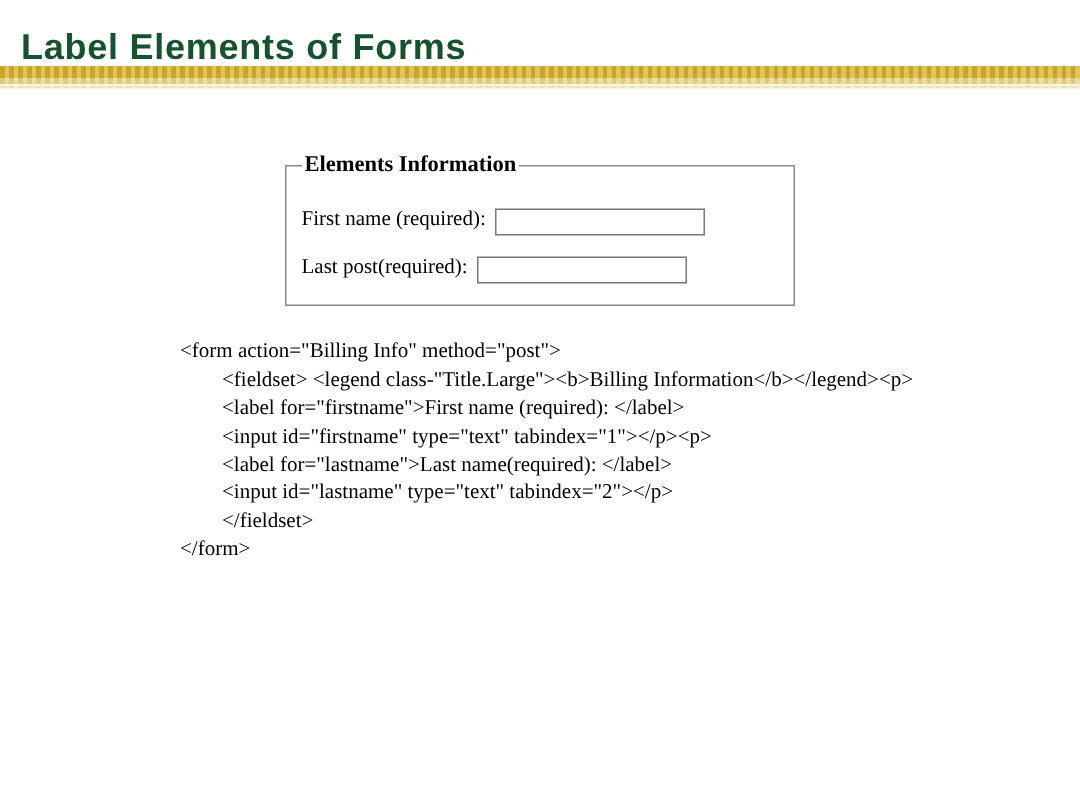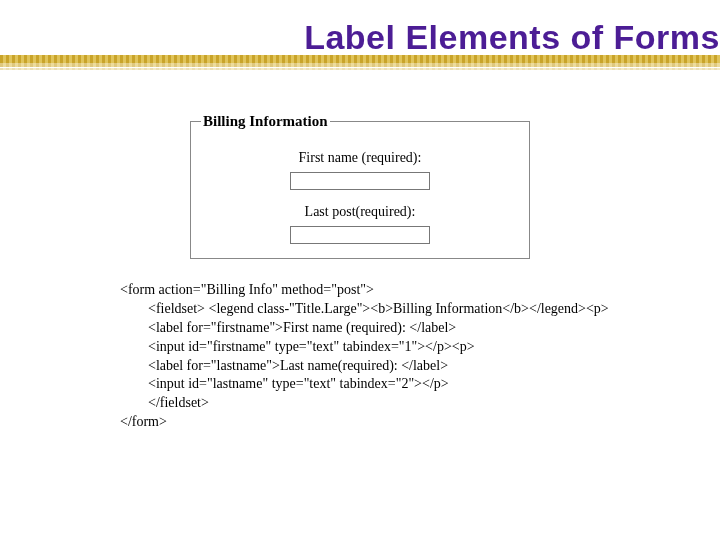--- a/index.html
+++ b/index.html
@@ -7,25 +7,24 @@
     width: 720px;
     height: 540px;
     background: #ffffff;
     font-family: Arial, Helvetica, sans-serif;
     position: relative;
     overflow: hidden;
   }
   .title {
     font-family: Arial, Helvetica, sans-serif;
     font-weight: 900;
-    font-size: 34px;
+    font-size: 24px;
     letter-spacing: 0.5px;
-    color: #4c1d95;
+    color: #14532d;
     margin: 18px 0 0 14px;
-    text-align: right;
   }
   .underline {
     position: relative;
     height: 18px;
     margin-top: -2px;
   }
   .underline .band {
     position: absolute;
     left: 0;
     right: 0;
@@ -51,23 +50,21 @@
   }
   legend {
     font-weight: bold;
     font-size: 15px;
     padding: 0 2px;
   }
   .row {
     font-size: 14px;
     margin-top: 14px;
     display: flex;
-    align-items: center;
     gap: 6px;
-    flex-direction: column;
   }
   .row:first-of-type { margin-top: 10px; }
   .row label { white-space: nowrap; }
   .row input[type="text"] {
     border: 1px solid #777;
     height: 18px;
     width: 140px;
     background: #fff;
     font-family: "Times New Roman", Times, serif;
   }
@@ -86,21 +83,21 @@
 
 <h1 class="title">Label Elements of Forms</h1>
 <div class="underline">
   <div class="band line1"></div>
   <div class="band line2"></div>
   <div class="band line3"></div>
 </div>
 
 <div class="form-demo">
   <fieldset>
-    <legend>Billing Information</legend>
+    <legend>Elements Information</legend>
     <div class="row">
       <label>First name (required):</label>
       <input type="text" style="">
     </div>
     <div class="row">
       <label>Last post(required):</label>
       <input type="text" style="">
     </div>
   </fieldset>
 </div>

